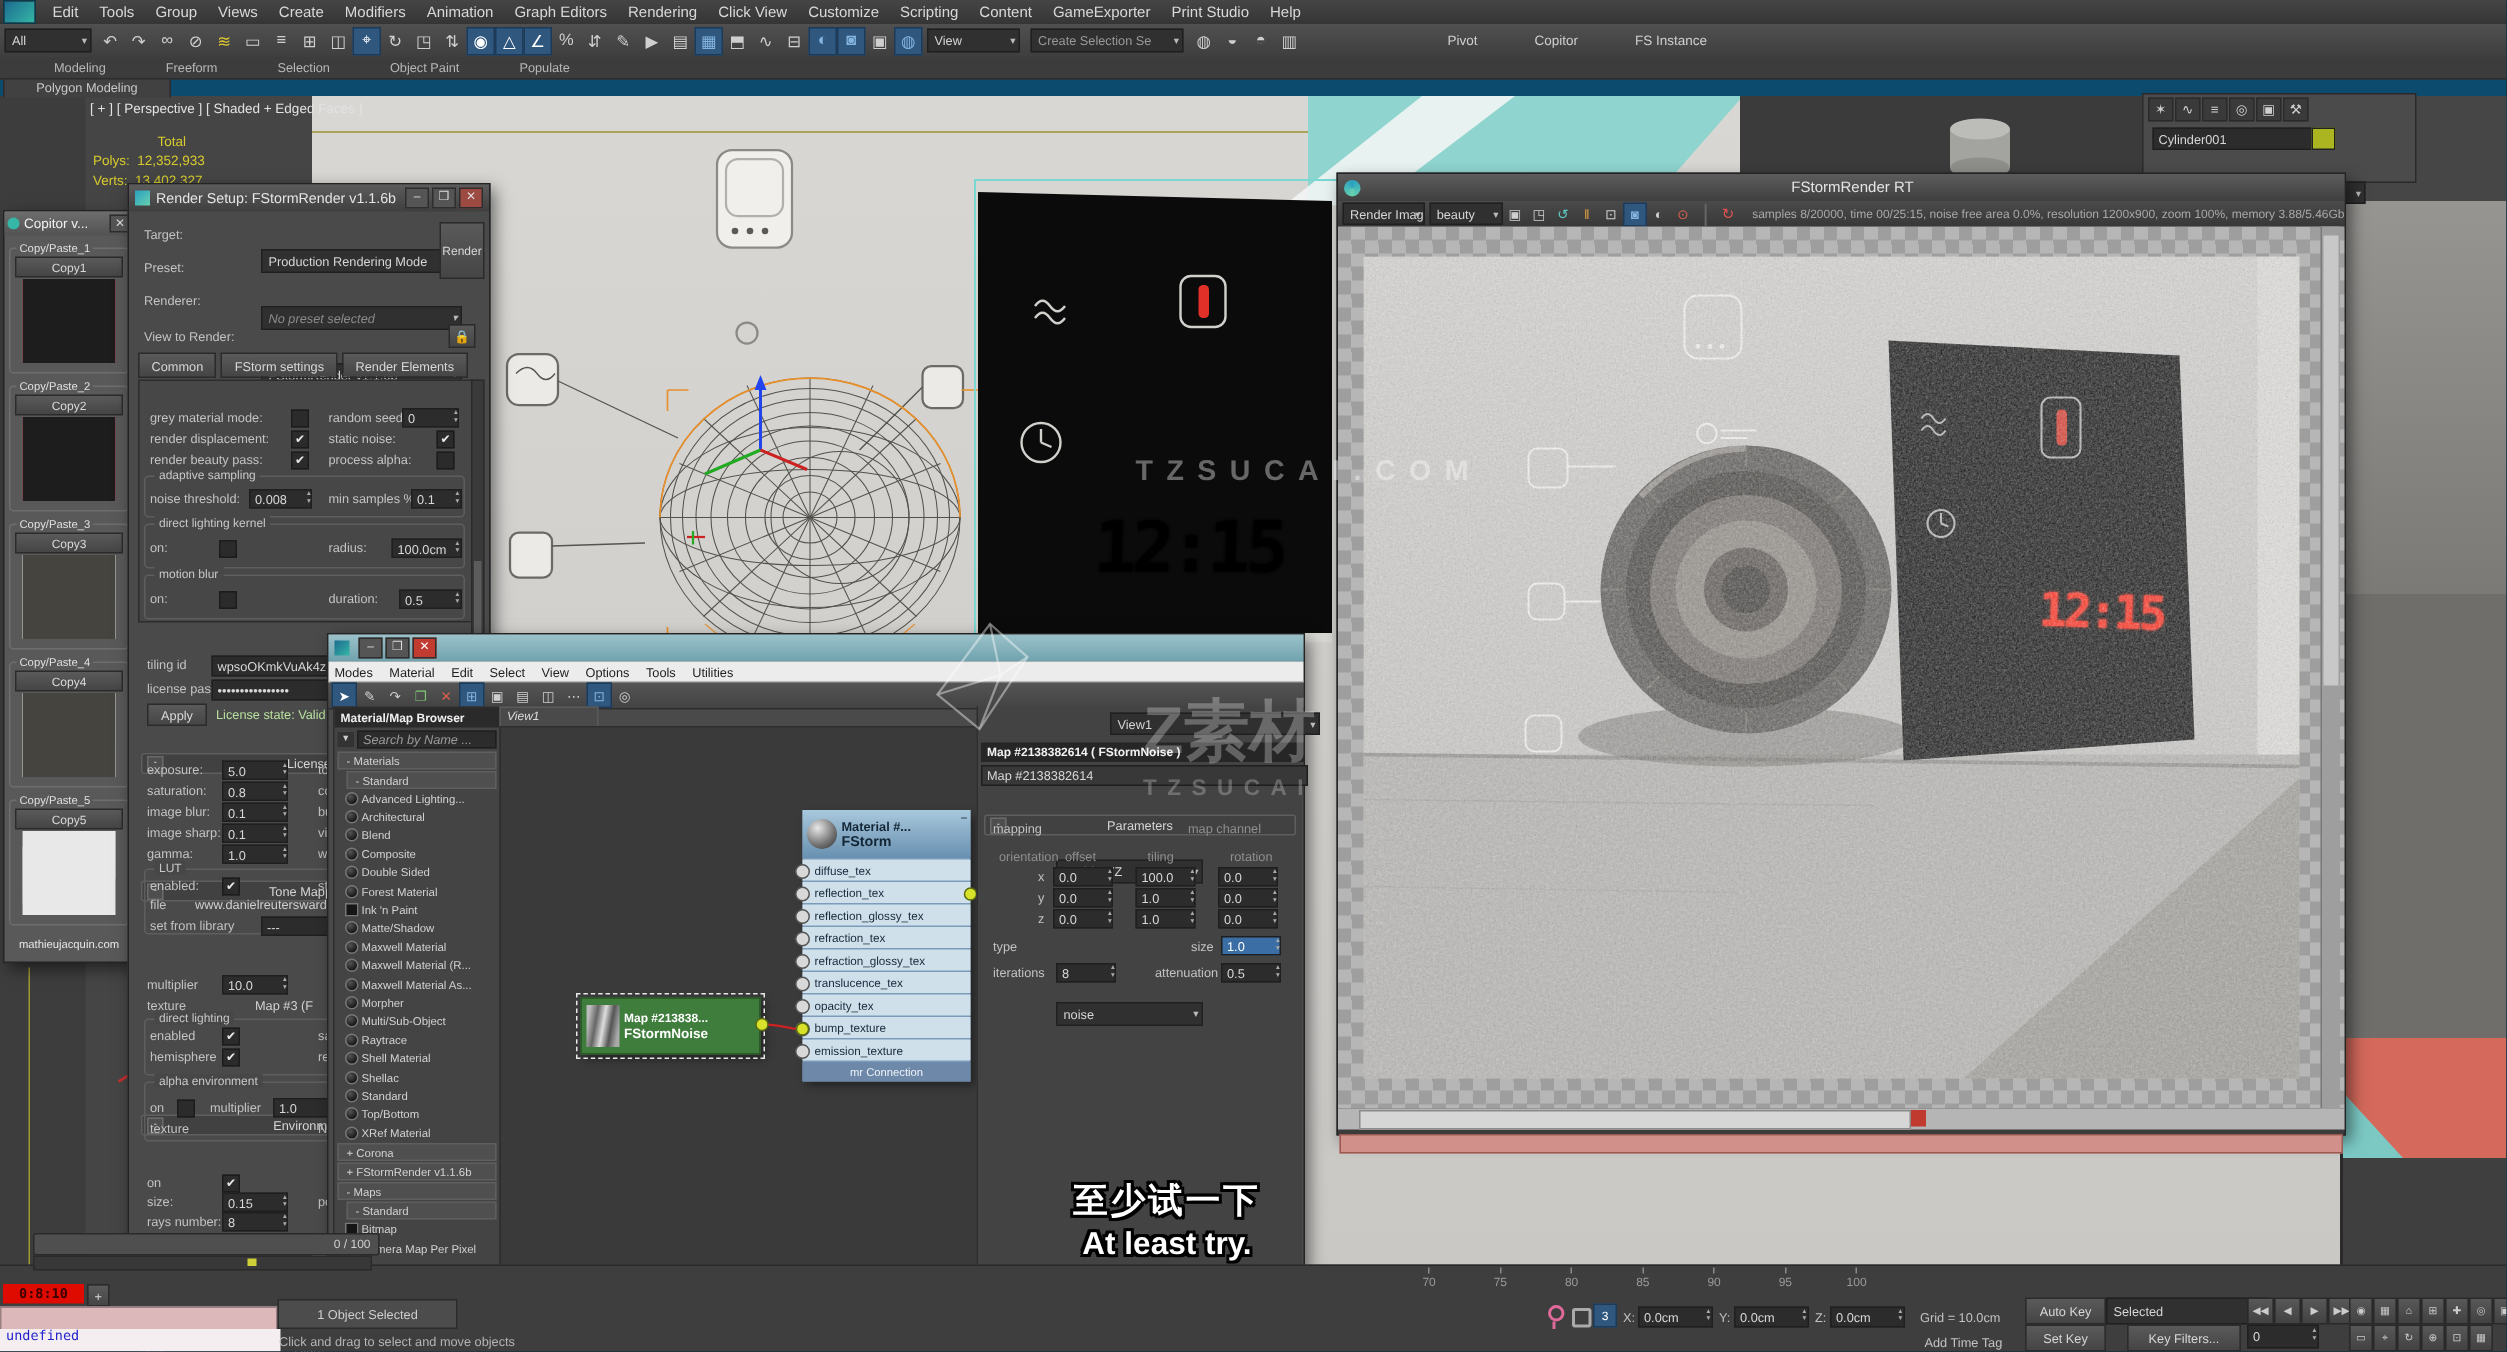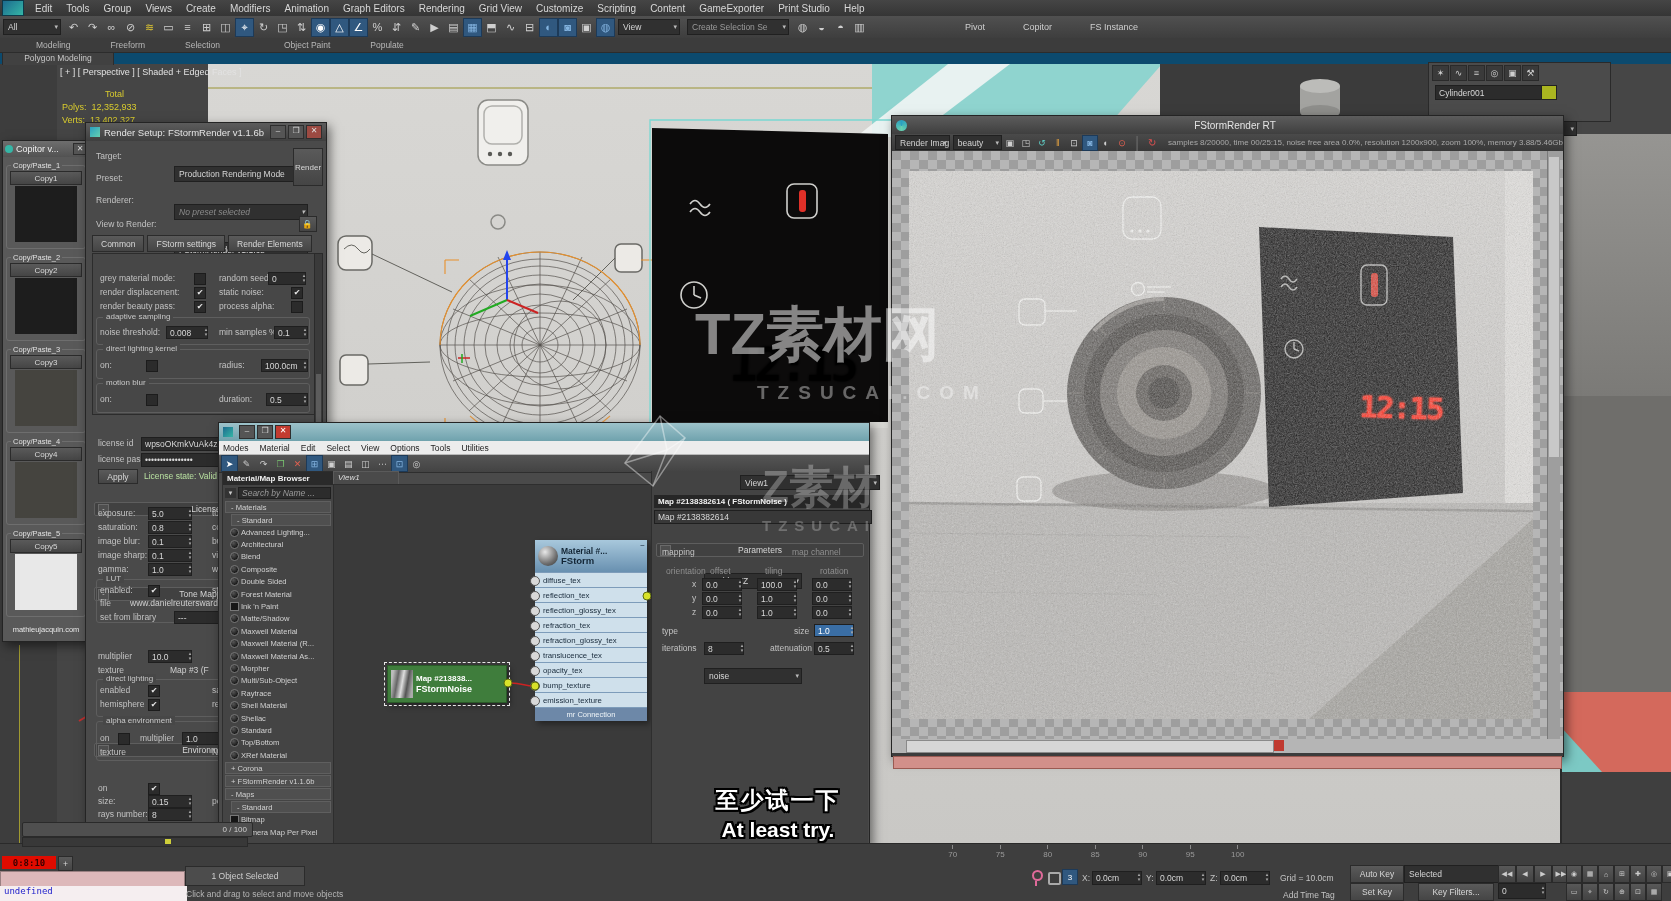--- a/index.html
+++ b/index.html
@@ -97,21 +97,21 @@
 
     <span class="menu-item">Edit</span>
         <span class="menu-item">Tools</span>
         <span class="menu-item">Group</span>
         <span class="menu-item">Views</span>
         <span class="menu-item">Create</span>
         <span class="menu-item">Modifiers</span>
         <span class="menu-item">Animation</span>
         <span class="menu-item">Graph Editors</span>
         <span class="menu-item">Rendering</span>
-        <span class="menu-item">Grid View</span>
+        <span class="menu-item">Click View</span>
         <span class="menu-item">Customize</span>
         <span class="menu-item">Scripting</span>
         <span class="menu-item">Content</span>
         <span class="menu-item">GameExporter</span>
         <span class="menu-item">Print Studio</span>
         <span class="menu-item">Help</span>
       </div>
   </div>
 
   <div class="abs" style="left:0;top:16px;width:1671px;height:22px;background:linear-gradient(#505050,#3e3e3e);border-bottom:1px solid #2a2a2a;display:flex;align-items:center;z-index:80;">
@@ -170,21 +170,21 @@
         <span style="font-size:9px;color:#cfcfcf;">FS Instance</span>
       </div>
   </div>
 
   <div class="abs" style="left:0;top:38px;width:1671px;height:14px;background:#3c3c3c;border-bottom:1px solid #2c2c2c;display:flex;align-items:center;gap:24px;padding-left:28px;z-index:80;">
     <div style="display:flex;gap:24px;">
 
     <span style="font-size:8.5px;color:#b8b8b8;padding:0 8px;border-radius:2px;">Modeling</span>
         <span style="font-size:8.5px;color:#b8b8b8;padding:0 8px;border-radius:2px;">Freeform</span>
         <span style="font-size:8.5px;color:#b8b8b8;padding:0 8px;border-radius:2px;">Selection</span>
-        <span style="font-size:8.5px;color:#b8b8b8;padding:0 8px;border-radius:2px;margin-left:24px;">Object Paint</span>
+        <span style="font-size:8.5px;color:#b8b8b8;padding:0 8px;border-radius:2px;">Object Paint</span>
         <span style="font-size:8.5px;color:#b8b8b8;padding:0 8px;border-radius:2px;">Populate</span>
       </div>
   </div>
   <div class="abs" style="left:2px;top:52px;width:110px;height:12px;background:#414141;border:1px solid #2c2c2c;border-bottom:none;font-size:8.5px;color:#c8c8c8;text-align:center;line-height:11px;z-index:80;">Polygon Modeling</div>
 
   <div class="abs" style="left:0;top:64px;width:208px;height:781px;background:#454545;z-index:1;"></div>
   <div class="abs" style="left:0;top:64px;width:57px;height:781px;background:#3d3d3d;z-index:1;"></div>
   <div class="abs" style="left:19px;top:645px;width:1px;height:205px;background:rgba(185,178,45,.8);z-index:2;"></div>
 
   <div class="abs" style="left:60px;top:67px;font-size:9px;color:#e2e2e2;z-index:3;white-space:nowrap;">[ + ] [ Perspective ] [ Shaded + Edged Faces ]</div>
@@ -299,21 +299,20 @@
       <circle cx="486" cy="231" r="13"></circle>
       <line x1="486" y1="231" x2="486" y2="222"></line>
         <line x1="486" y1="231" x2="493" y2="234"></line>
       <rect x="579" y="120" width="30" height="34" rx="7"></rect>
     </g>
     <rect x="591" y="126" width="7" height="22" rx="3" fill="#e03028"></rect>
     <text x="532" y="317" class="seg" font-size="47" letter-spacing="-3" filter="url(#vglow)" transform="skewX(-2)">12:15</text>
   </svg>
 
   <div class="abs" style="left:695px;top:296px;z-index:60;">
-    <div class="wm" style="font-size:58px;">TZ素材网</div>
     <div class="wm" style="font-size:19px;letter-spacing:9px;margin:8px 0 0 62px;color:rgba(255,255,255,.38);">TZSUCAI.COM</div>
   </div>
   <div class="abs" style="left:615px;top:408px;z-index:60;opacity:.55;">
     <svg width="100" height="95" viewBox="0 0 100 95">
         <g stroke="rgba(255,255,255,.75)" stroke-width="1.5" fill="none">
       <polygon points="10,55 45,8 70,30 38,78"></polygon>
           <polyline points="45,8 52,42 70,30"></polyline>
           <polyline points="10,55 52,42 38,78"></polyline>
     </g>
       </svg>
@@ -442,21 +441,21 @@
       </div>
     <span class="lb abs" style="left:14px;top:271px;">on:</span>
     <div class="cb abs" style="left:60px;top:271px;" data-checked="false"></div>
     <span class="lb abs" style="left:133px;top:271px;">duration:</span>
     <div class="fld abs" style="left:180px;top:270px;width:34px;height:11px;">
         <span>0.5</span>
       </div>
       <span class="spin abs" style="left:215px;top:269px;height:13px;"></span>
 
     <div class="rollhead abs" style="left:8px;top:297px;width:222px;"><span class="mm">-</span><span>License</span></div>
-    <span class="lb abs" style="left:12px;top:315px;">license id</span>
+    <span class="lb abs" style="left:12px;top:315px;">tiling id</span>
     <div class="fld abs" style="left:55px;top:314px;width:168px;height:12px;">
         <span>wpsoOKmkVuAk4zGa</span>
       </div>
     <span class="lb abs" style="left:12px;top:331px;">license pass</span>
     <div class="fld abs" style="left:55px;top:330px;width:168px;height:12px;">
         <span>••••••••••••••••</span>
       </div>
     <div class="btn abs" style="left:12px;top:346px;width:38px;height:13px;">Apply</div>
     <span class="lb abs" style="left:58px;top:348px;color:#b8e0a0;">License state: Valid lic</span>
 

